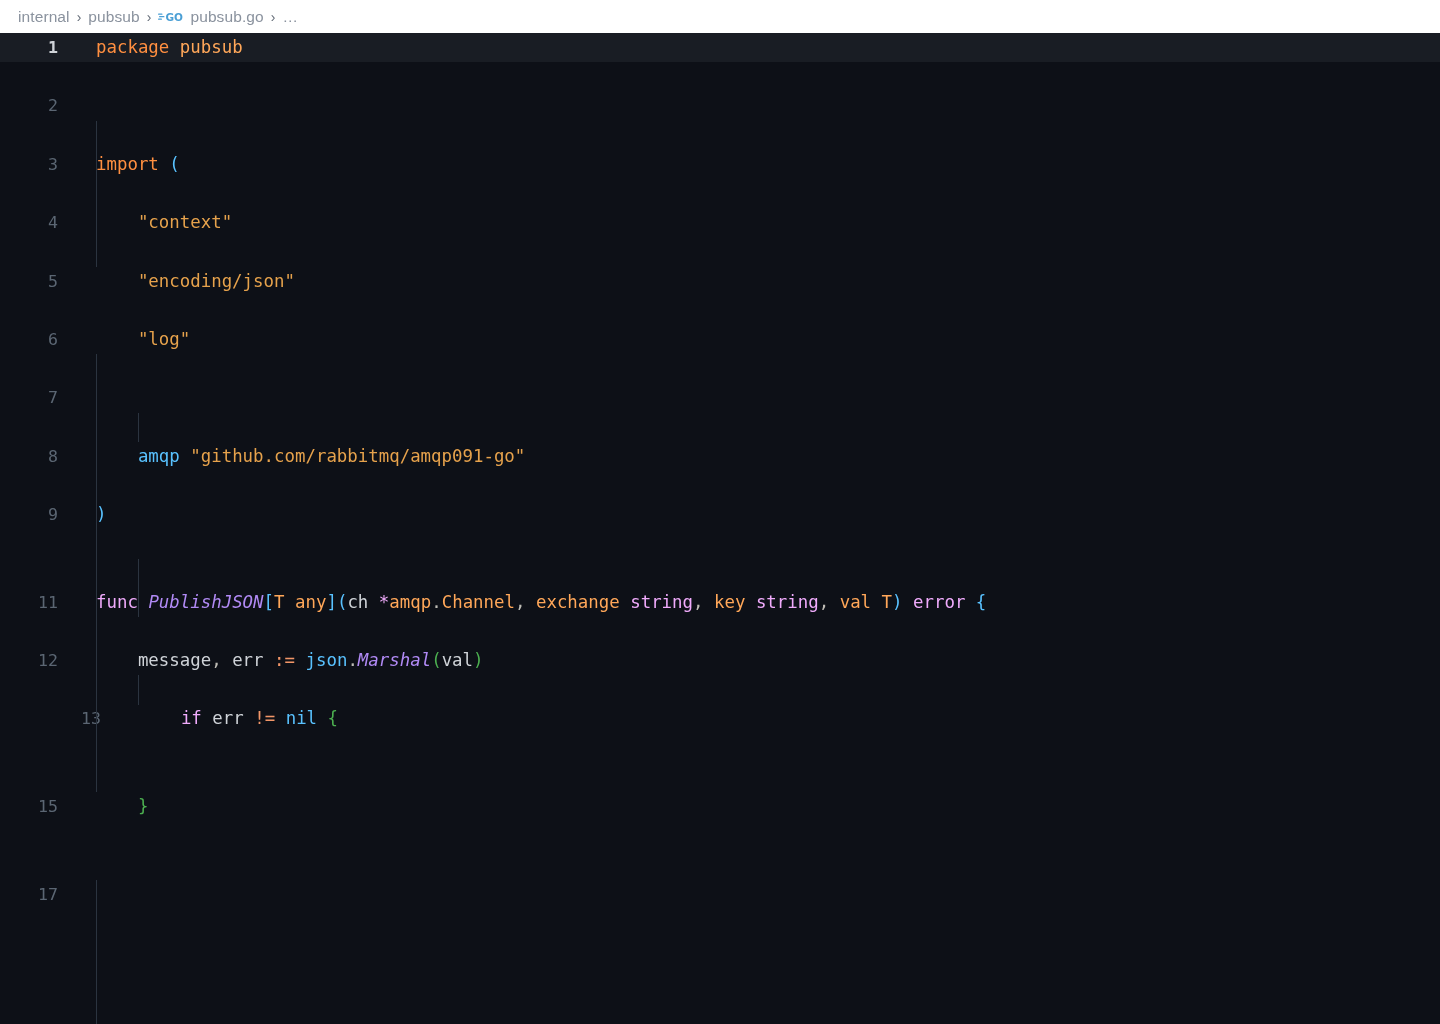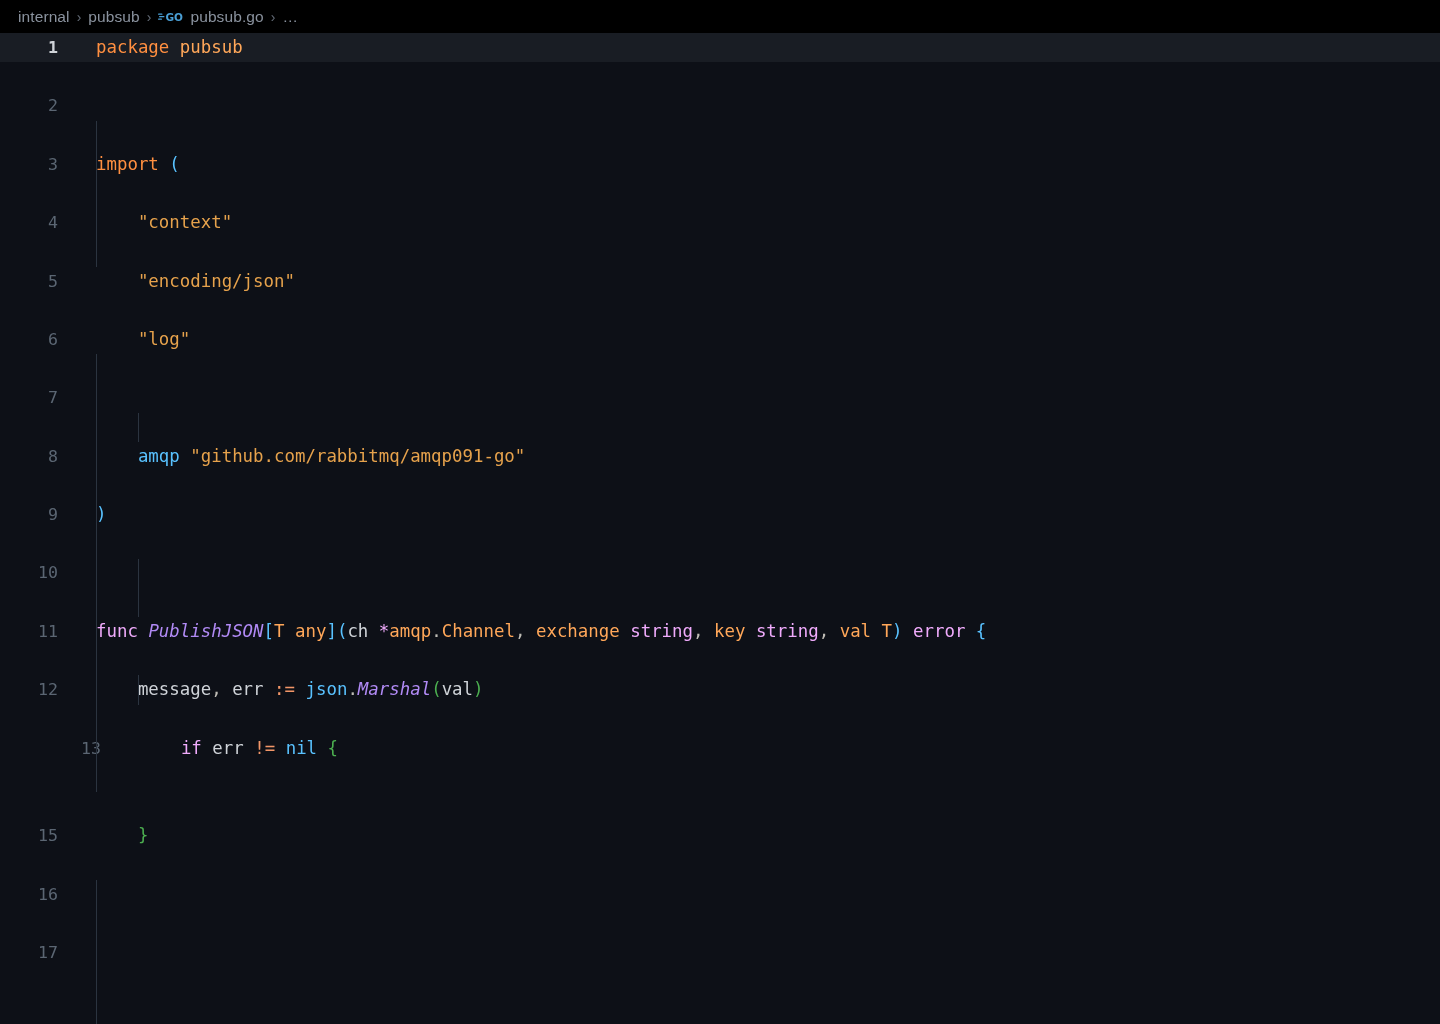--- a/index.html
+++ b/index.html
@@ -10,21 +10,21 @@
     overflow: hidden;
   }
   body {
     font-family: "DejaVu Sans Mono", monospace;
     -webkit-font-smoothing: antialiased;
   }
 
   
   #breadcrumb-bar {
     height: 33px;
-    background: #000000;
+    background: #ffffff;
     display: flex;
     align-items: center;
     padding-left: 18px;
     font-family: "Liberation Sans", sans-serif;
     font-size: 15.5px;
     color: #8a929e;
     white-space: nowrap;
     user-select: none;
   }
   .bc-seg {
@@ -139,26 +139,24 @@
   <div id="code-lines">
       <div class="line current" style="top: 0px;"><span class="ln">1</span><span class="code"><span class="t-kw">package</span><span> </span><span class="t-type">pubsub</span></span></div>
       <div class="line" style="top: 29.2px;"><span class="ln">2</span><span class="code"></span></div>
       <div class="line" style="top: 58.4px;"><span class="ln">3</span><span class="code"><span class="t-kw">import</span><span> </span><span class="b1">(</span></span></div>
       <div class="line" style="top: 87.6px;"><span class="ln">4</span><span class="code"><span>    </span><span class="t-str">"context"</span></span></div>
       <div class="line" style="top: 116.8px;"><span class="ln">5</span><span class="code"><span>    </span><span class="t-str">"encoding/json"</span></span></div>
       <div class="line" style="top: 146px;"><span class="ln">6</span><span class="code"><span>    </span><span class="t-str">"log"</span></span></div>
       <div class="line" style="top: 175.2px;"><span class="ln">7</span><span class="code"></span></div>
       <div class="line" style="top: 204.4px;"><span class="ln">8</span><span class="code"><span>    </span><span class="t-method">amqp</span><span> </span><span class="t-str">"github.com/rabbitmq/amqp091-go"</span></span></div>
       <div class="line" style="top: 233.6px;"><span class="ln">9</span><span class="code"><span class="b1">)</span></span></div>
-      <div class="line" style="top: 262.8px;"><span class="ln">10</span><span class="code"></span></div>
       <div class="line" style="top: 292px;"><span class="ln">11</span><span class="code"><span class="t-kwred">func</span><span> </span><span class="t-fn">PublishJSON</span><span class="b1">[</span><span class="t-type">T</span><span> </span><span class="t-type">any</span><span class="b1">]</span><span class="b1">(</span><span class="t-ident">ch</span><span> </span><span class="t-kwred">*</span><span class="t-type">amqp</span><span class="t-punc">.</span><span class="t-type">Channel</span><span class="t-punc">, </span><span class="t-type">exchange</span><span> </span><span class="t-kwred">string</span><span class="t-punc">, </span><span class="t-type">key</span><span> </span><span class="t-kwred">string</span><span class="t-punc">, </span><span class="t-type">val</span><span> </span><span class="t-type">T</span><span class="b1">)</span><span> </span><span class="t-kwred">error</span><span> </span><span class="b1">{</span></span></div>
       <div class="line" style="top: 321.2px;"><span class="ln">12</span><span class="code"><span>    </span><span class="t-ident">message</span><span class="t-punc">, </span><span class="t-ident">err</span><span> </span><span class="t-op">:=</span><span> </span><span class="t-method">json</span><span class="t-punc">.</span><span class="t-fn">Marshal</span><span class="b2">(</span><span class="t-ident">val</span><span class="b2">)</span></span></div>
       <div class="line" style="top: 350.4px; margin-left: 43px;"><span class="ln">13</span><span class="code"><span>    </span><span class="t-kwred">if</span><span> </span><span class="t-ident">err</span><span> </span><span class="t-op">!=</span><span> </span><span class="t-const">nil</span><span> </span><span class="b2">{</span></span></div>
       <div class="line" style="top: 408.8px;"><span class="ln">15</span><span class="code"><span>    </span><span class="b2">}</span></span></div>
-      <div class="line" style="top: 438px;"><span class="ln">16</span><span class="code"></span></div>
       <div class="line" style="top: 467.2px;"><span class="ln">17</span></div>
     </div>
 <div class="guide" style="left: 96px; top: 87.6px; height: 146px;"></div>
     <div class="guide" style="left: 96px; top: 321.2px; height: 438px;"></div>
     <div class="guide" style="left: 137.84px; top: 379.6px; height: 29.2px;"></div>
     <div class="guide" style="left: 137.84px; top: 525.6px; height: 58.4px;"></div>
     <div class="guide" style="left: 137.84px; top: 642.4px; height: 29.2px;"></div>
     <div class="guide" style="left: 96px; top: 846.8px; height: 146px;"></div>
   </div>
 

